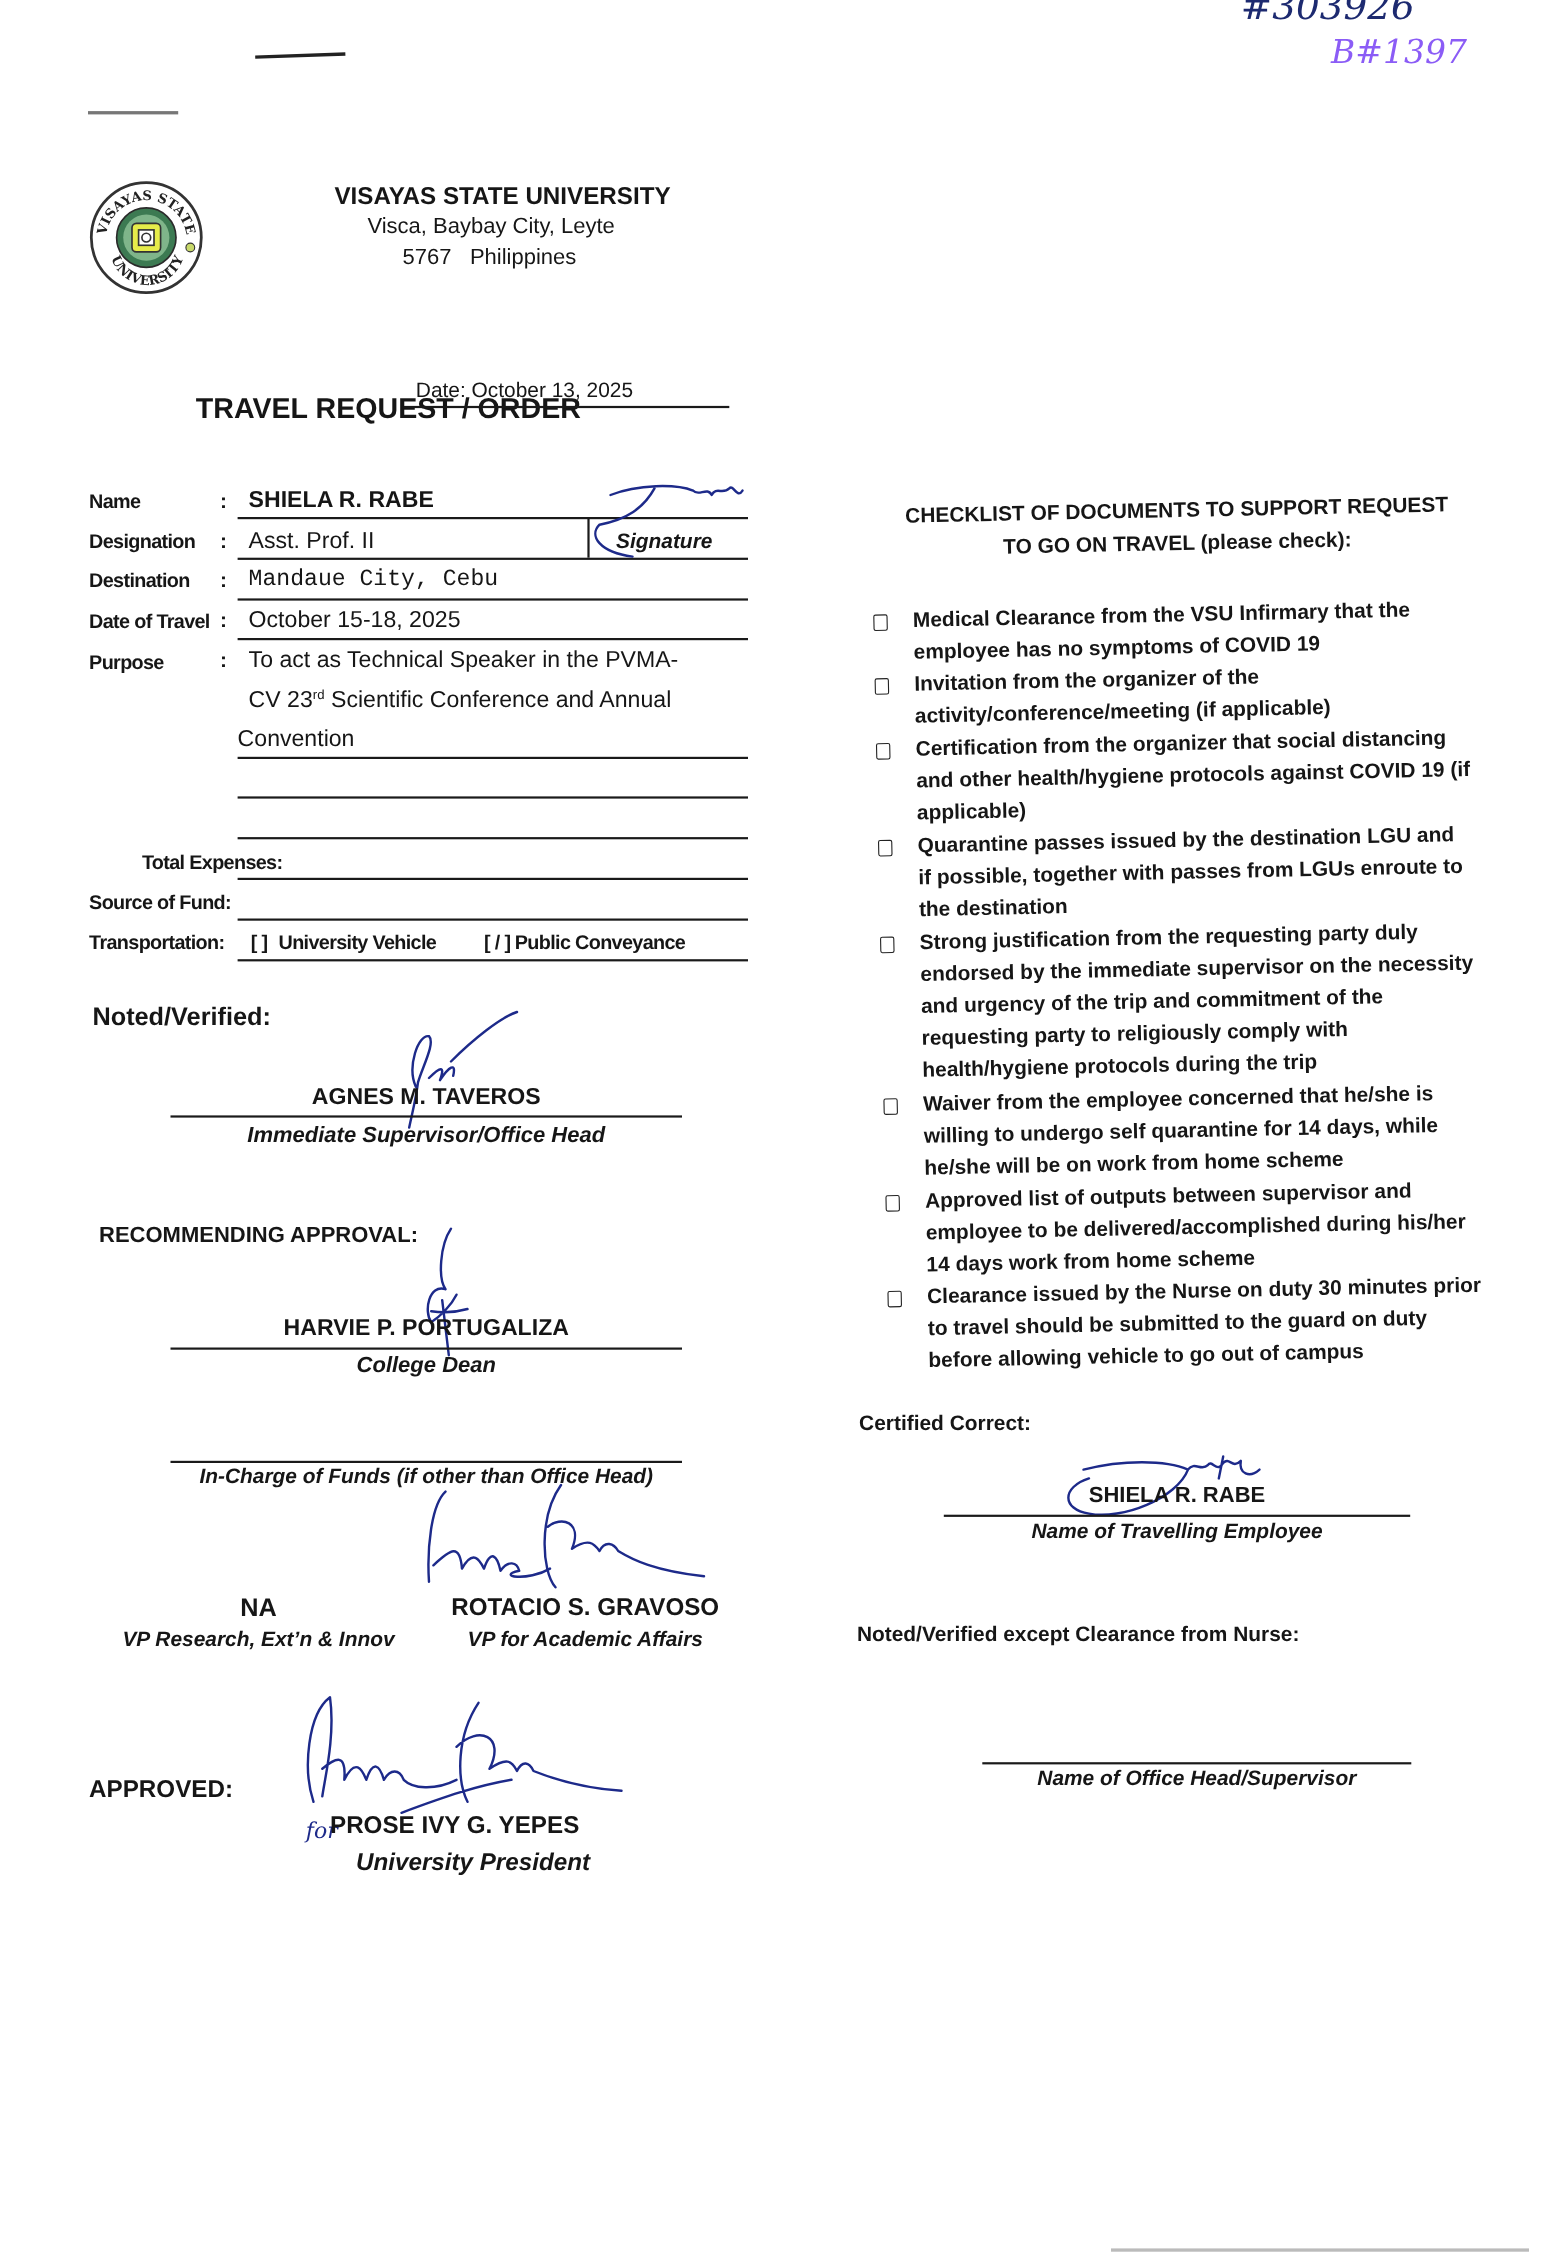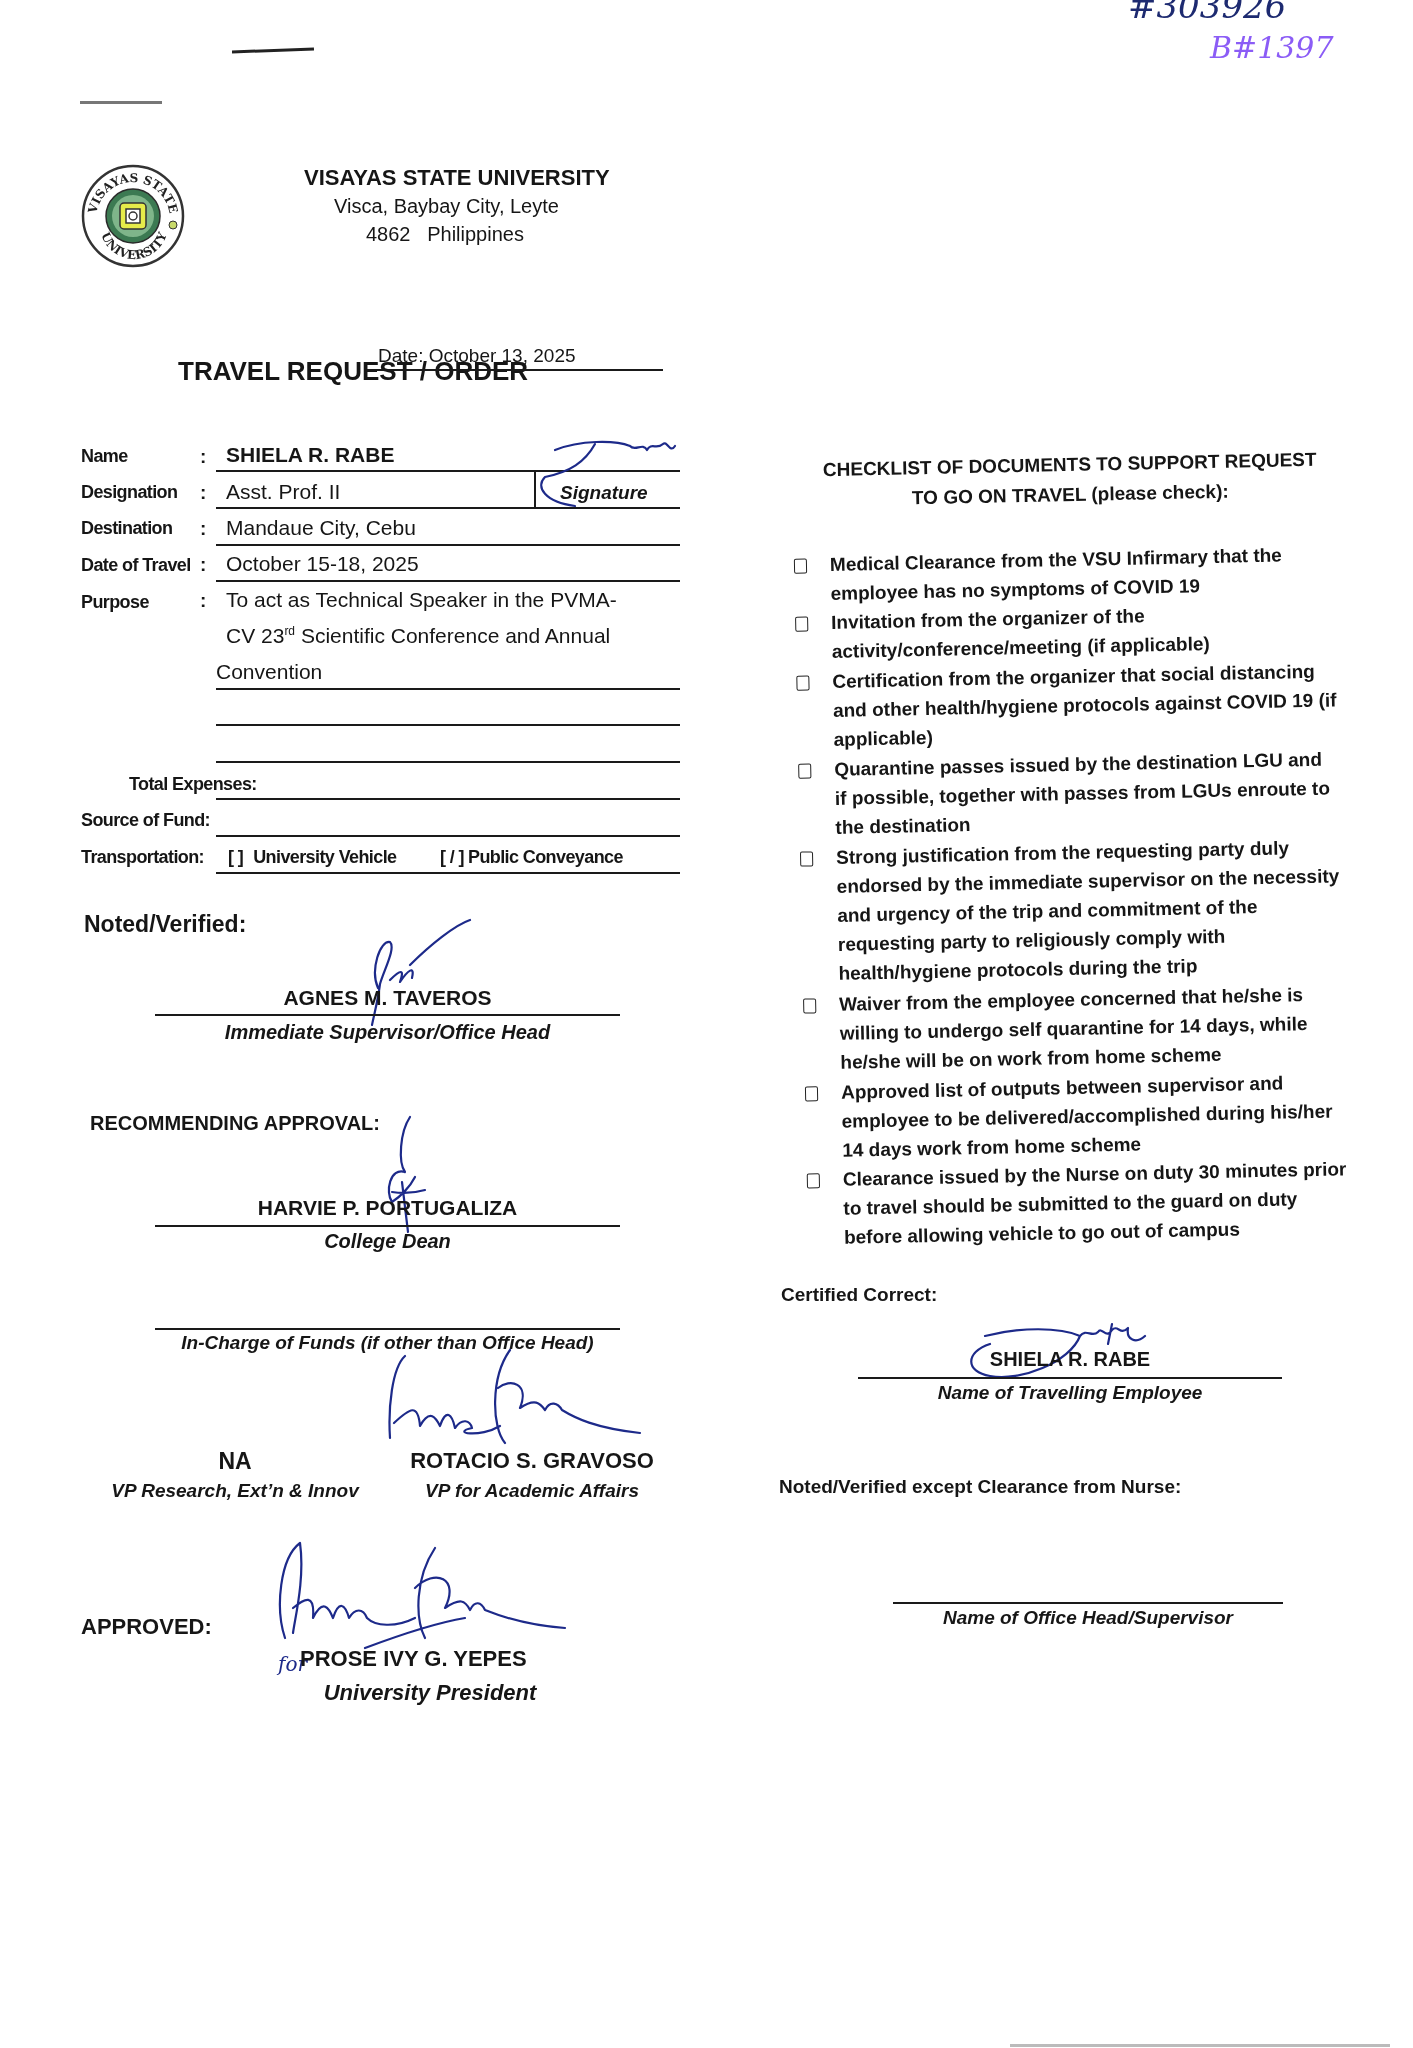--- a/index.html
+++ b/index.html
@@ -68,21 +68,21 @@
       <path id="arcTop" d="M 16 56 A 37 37 0 0 1 90 56"></path>
       <path id="arcBot" d="M 20 62 A 34 34 0 0 0 88 62"></path>
     </defs>
     <text font-size="12" font-weight="bold" fill="#222" font-family="DejaVu Serif, serif"><textPath href="#arcTop" startOffset="50%" text-anchor="middle">VISAYAS STATE</textPath></text>
     <text font-size="12" font-weight="bold" fill="#222" font-family="DejaVu Serif, serif"><textPath href="#arcBot" startOffset="50%" text-anchor="middle">UNIVERSITY</textPath></text>
   </svg>
 </div>
 
 <div class="abs" id="univ-name">VISAYAS STATE UNIVERSITY</div>
 <div class="abs" id="univ-addr1">Visca, Baybay City, Leyte</div>
-<div class="abs" id="univ-addr2" style="white-space:pre;">4862   Philippines</div>
+<div class="abs" id="univ-addr2" style="white-space:pre;">5767   Philippines</div>
 
 <div class="abs" id="form-title">TRAVEL REQUEST / ORDER</div>
 <div class="abs" id="form-date">Date: October 13, 2025</div>
 <div class="uline" style="left:367px;top:369px;width:296px;"></div>
 
 <div class="flabel" style="left:81px;top:446px;">Name</div>
 <div class="colon" style="left:200px;top:446px;">:</div>
 <div class="fval b" style="left:226px;top:443px;">SHIELA R. RABE</div>
 <div class="uline" style="left:216px;top:470px;width:464px;"></div>
 
@@ -91,21 +91,21 @@
 <div class="fval" style="left:226px;top:480px;">Asst. Prof. II</div>
 <div class="uline" style="left:216px;top:507px;width:464px;"></div>
 <div class="abs" style="left:534px;top:471px;width:2px;height:36px;background:#1a1a1a;"></div>
 <div class="abs i b" style="left:560px;top:482px;font-size:19px;">Signature</div>
 <svg class="sig" width="140" height="80" style="left:535px;top:432px;">
   <path d="M20 18 C 45 8, 80 8, 95 14 M60 12 C 50 30, 35 40, 10 45 C 0 55, 10 70, 40 74 M95 14 C 100 20, 108 10, 112 18 C 116 10, 122 18, 128 12 C 132 8, 135 22, 140 14"></path>
 </svg>
 
 <div class="flabel" style="left:81px;top:518px;">Destination</div>
 <div class="colon" style="left:200px;top:518px;">:</div>
-<div class="fval" style="left:226px;top:516px;">Mandaue City, Cebu</div>
+<div class="fval" style="left:226px;top:516px;font-family:Liberation Mono, monospace;">Mandaue City, Cebu</div>
 <div class="uline" style="left:216px;top:544px;width:464px;"></div>
 
 <div class="flabel" style="left:81px;top:555px;">Date of Travel</div>
 <div class="colon" style="left:200px;top:554px;">:</div>
 <div class="fval" style="left:226px;top:552px;">October 15-18, 2025</div>
 <div class="uline" style="left:216px;top:580px;width:464px;"></div>
 
 <div class="flabel" style="left:81px;top:592px;">Purpose</div>
 <div class="colon" style="left:200px;top:590px;">:</div>
 <div class="fval" style="left:226px;top:588px;">To act as Technical Speaker in the PVMA-</div>

